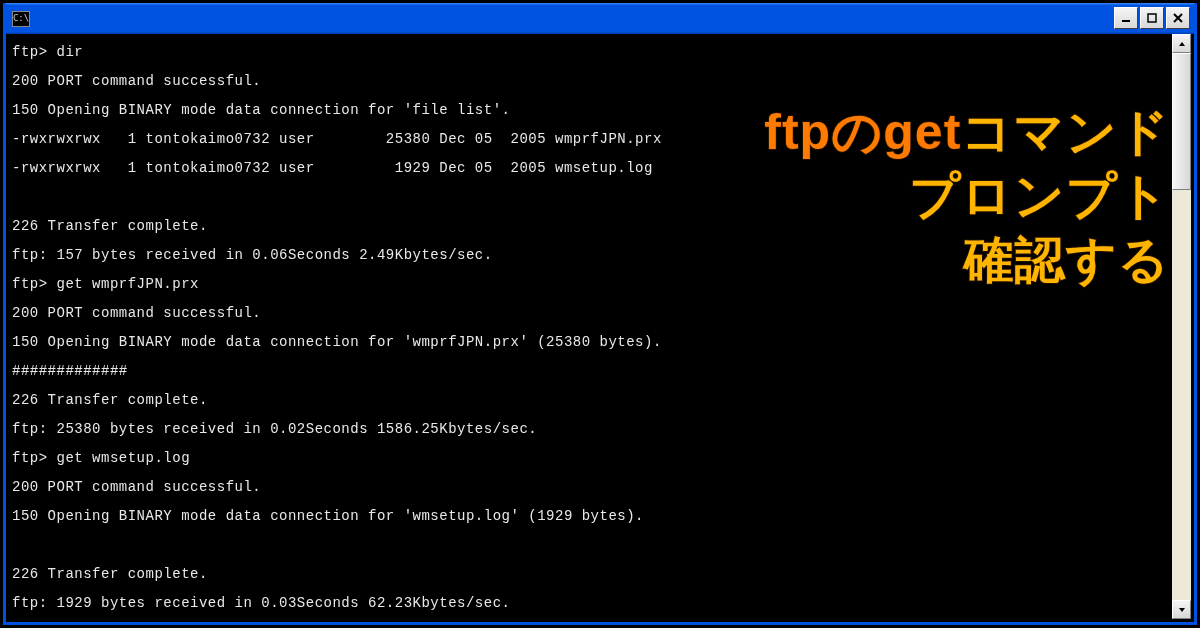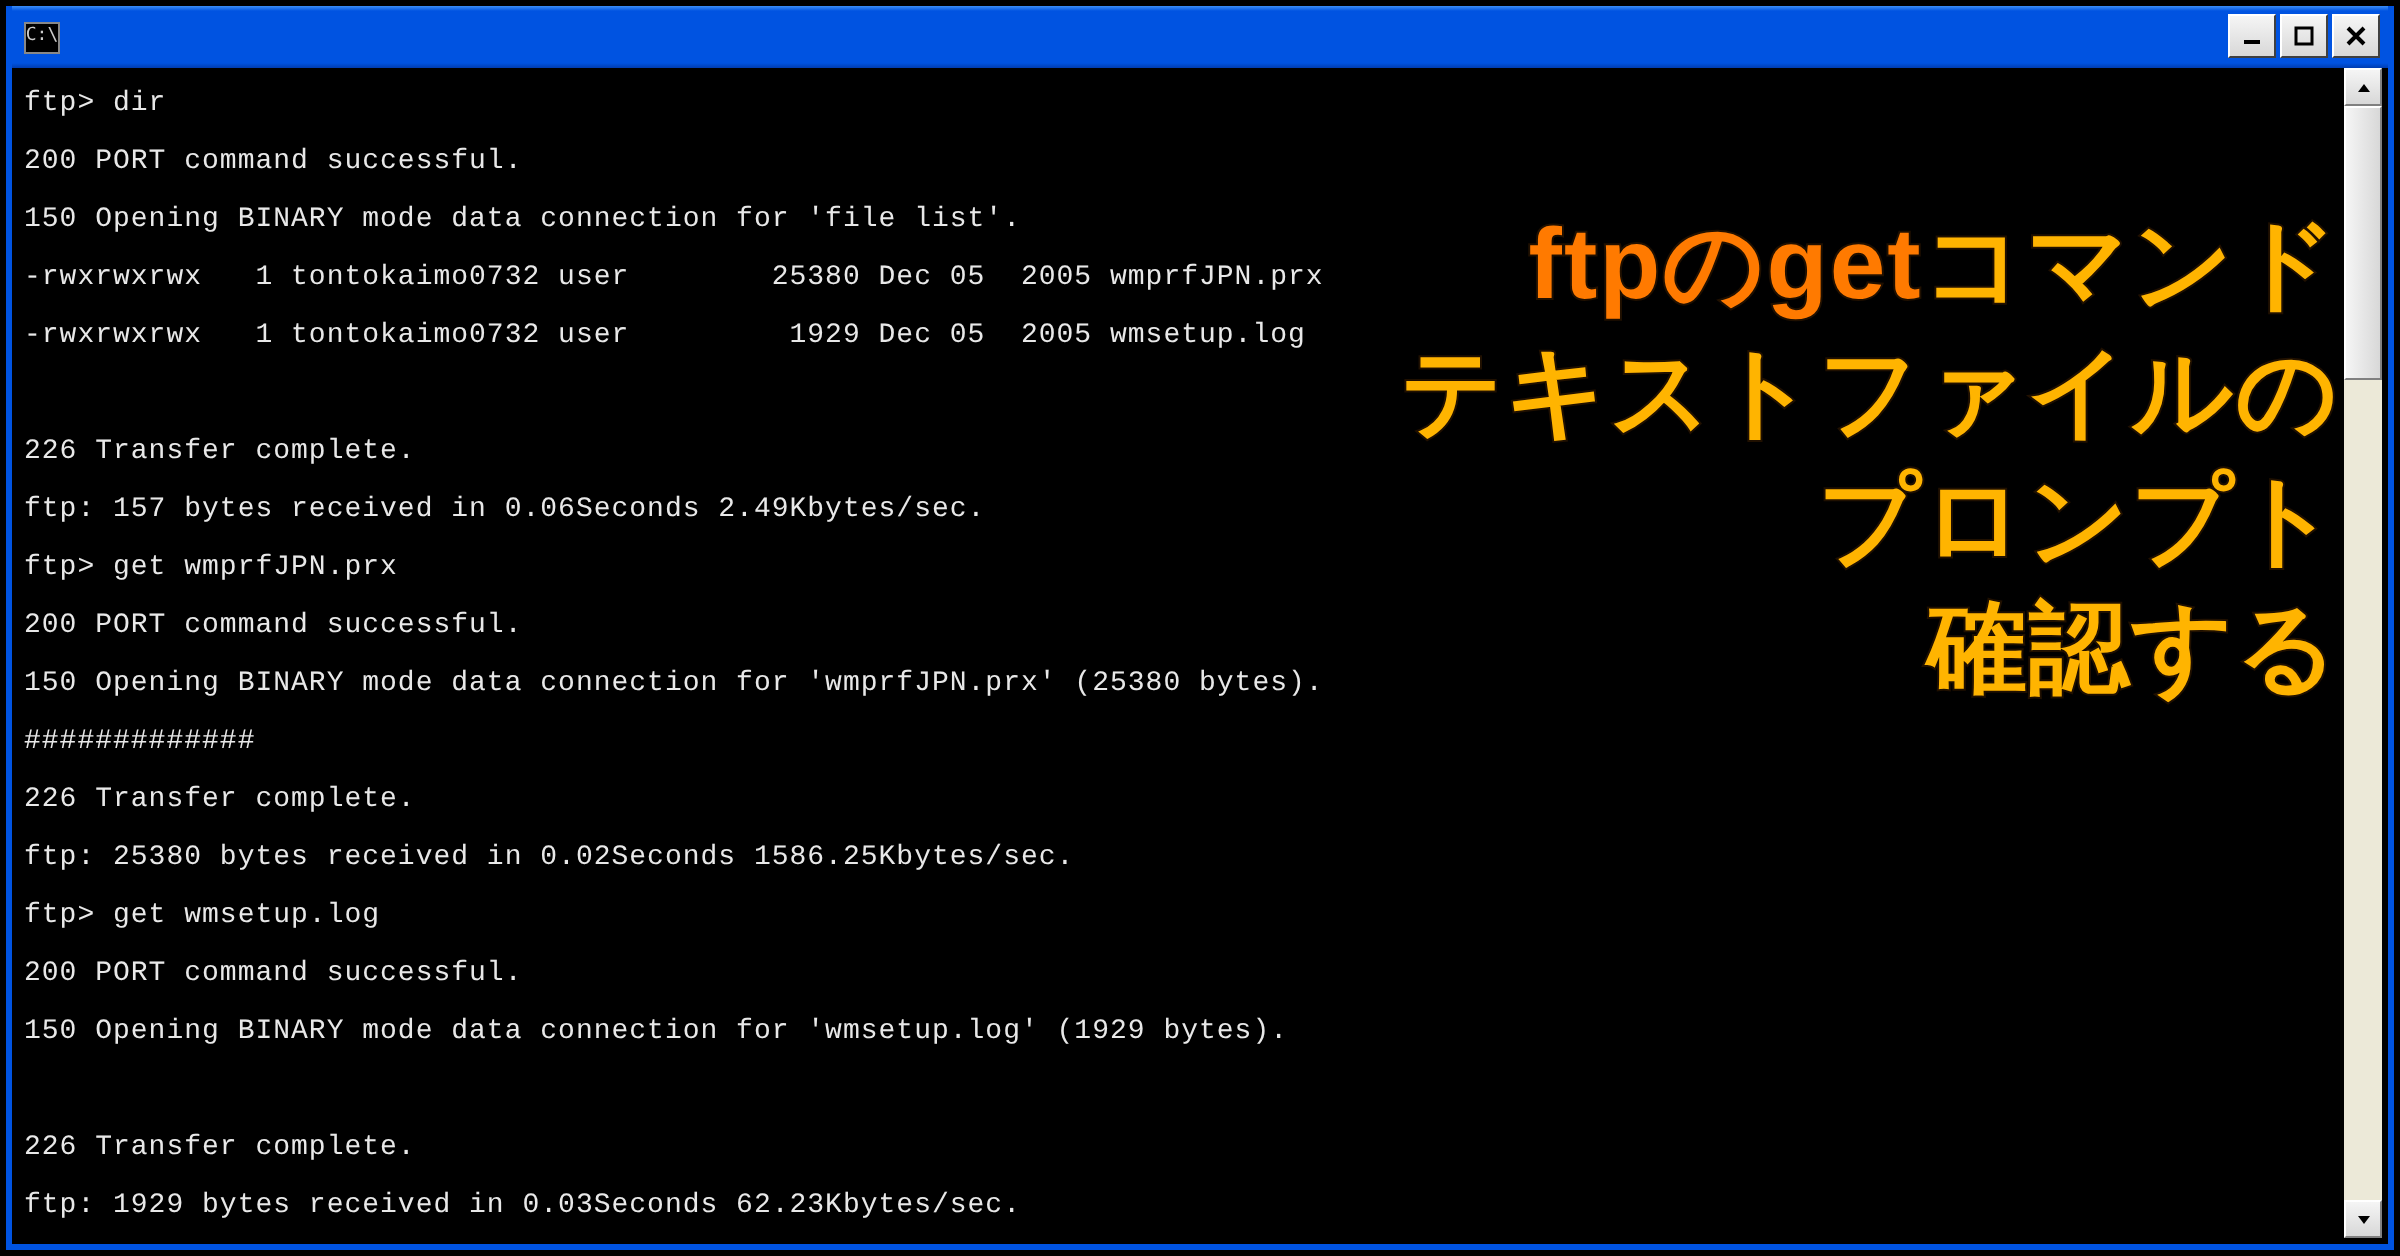--- a/index.html
+++ b/index.html
@@ -219,16 +219,15 @@
         </svg>
     </div>
   </div>
 
 </div>
 
 <div class="overlay">
   <div class="overlay-line">
     <span class="overlay-orange">ftpのget</span><span>コマンド</span>
   </div>
-  <div class="overlay-line">テキストファイルの</div>
   <div class="overlay-line">プロンプト</div>
   <div class="overlay-line">確認する</div>
 </div>
 
 </body></html>

